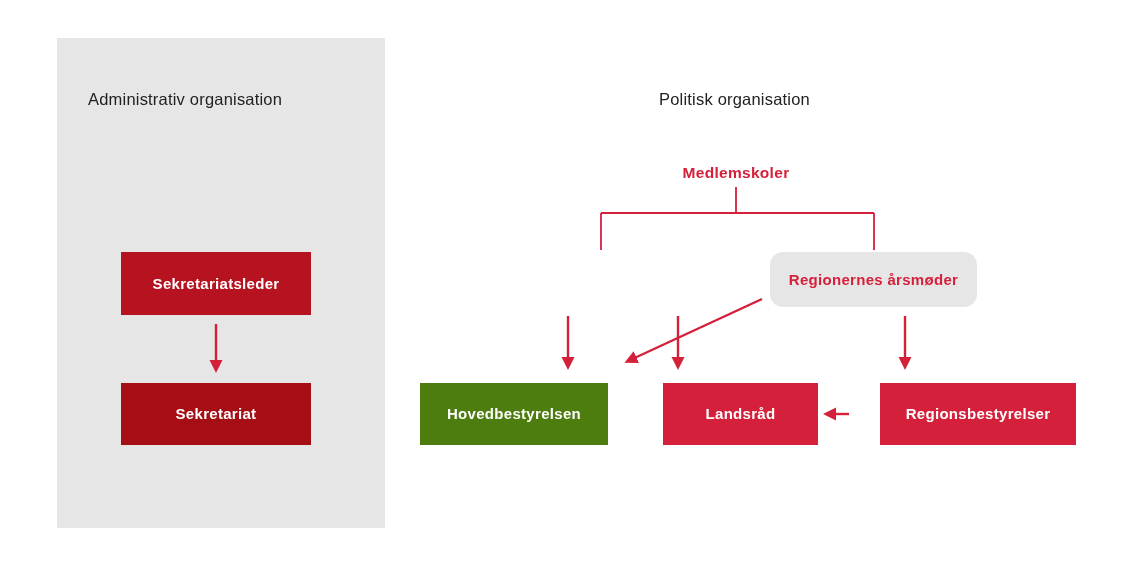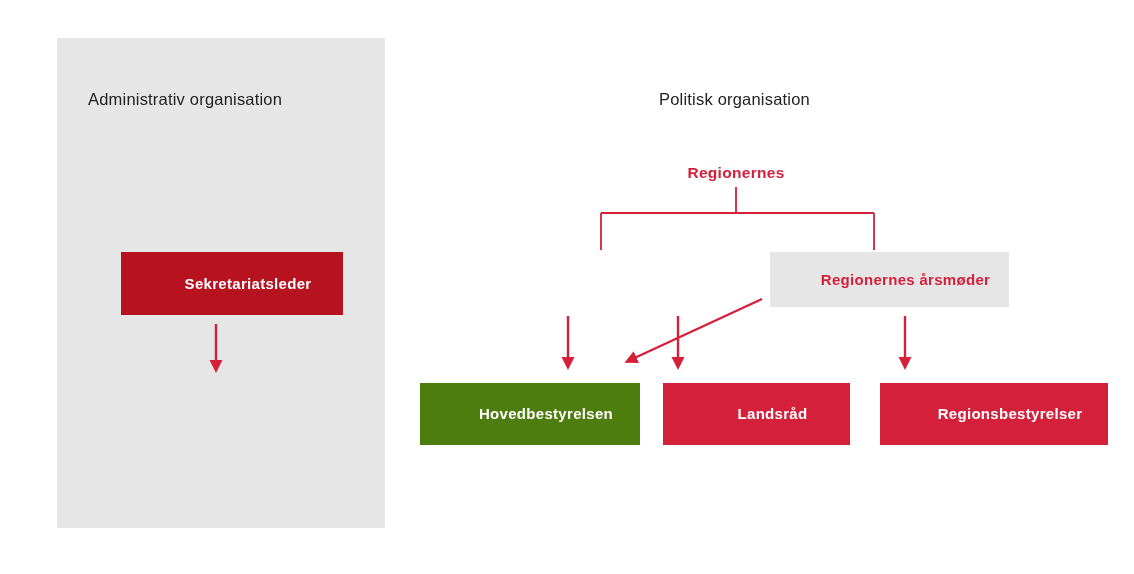--- a/index.html
+++ b/index.html
@@ -52,32 +52,31 @@
   .node {
     position: absolute;
     display: flex;
     align-items: center;
     justify-content: center;
     text-align: center;
     font-size: 15px;
     font-weight: 700;
     letter-spacing: 0.3px;
     line-height: 1.2;
-    padding-left: 32px;
   }
   .node-white-text { color: #ffffff; }
   .node-gray {
     background: #e7e6e6;
     color: #d5203b;
   }
 
   .node-sekretariatsleder  { left: 121px; top: 252px; width: 190px; height: 63px; background: #b6121f; }
   .node-sekretariat        { left: 121px; top: 383px; width: 190px; height: 62px; background: #a50e15; }
   .node-generalforsamling  { left: 513px; top: 252px; width: 187px; height: 55px; }
-  .node-aarsmoder          { left: 770px; top: 252px; width: 207px; height: 55px; }
+  .node-aarsmoder          { left: 770px; top: 252px; width: 207px; height: 55px; border-radius: 13px; }
   .node-hovedbestyrelsen   { left: 420px; top: 383px; width: 188px; height: 62px; background: #4d7c0f; }
   .node-landsraad          { left: 663px; top: 383px; width: 155px; height: 62px; background: #d5203b; }
   .node-regionsbestyrelser { left: 880px; top: 383px; width: 196px; height: 62px; background: #d5203b; }
 
   .connectors {
     position: absolute;
     left: 0;
     top: 0;
     width: 1134px;
     height: 574px;
@@ -88,21 +87,21 @@
 <body>
 
 <div class="canvas">
 
   <div class="panel"></div>
 
   <div class="section-title title-admin">Administrativ organisation</div>
 
   <div class="section-title title-politisk">Politisk organisation</div>
 
-  <div class="root-label">Regionernes</div>
+  <div class="root-label">Medlemskoler</div>
 
   <svg class="connectors" width="1134" height="574" viewBox="0 0 1134 574" xmlns="http://www.w3.org/2000/svg">
     <defs>
       <marker id="arrowhead" viewBox="0 0 10 10" refX="7" refY="5" markerWidth="5.5" markerHeight="5.5" orient="auto-start-reverse">
         <path d="M0 0 L10 5 L0 10 z" fill="#d5203b"></path>
       </marker>
     </defs>
 
     <path d="M736 187 L736 213 M601 213 L874 213 M601 213 L601 250 M874 213 L874 250" stroke="#d5203b" stroke-width="1.8" fill="none"></path>
 
@@ -114,20 +113,21 @@
 
     <line x1="762" y1="299" x2="628" y2="361" stroke="#d5203b" stroke-width="2.4" marker-end="url(#arrowhead)"></line>
 
     <line x1="905" y1="316" x2="905" y2="366" stroke="#d5203b" stroke-width="2.4" marker-end="url(#arrowhead)"></line>
 
     <line x1="849" y1="414" x2="827" y2="414" stroke="#d5203b" stroke-width="2.4" marker-end="url(#arrowhead)"></line>
   </svg>
 
   <div class="node node-white-text node-sekretariatsleder">Sekretariatsleder</div>
 
+  <div class="node node-white-text node-sekretariat">Sekretariat</div>
 
 
   <div class="node node-gray node-aarsmoder">Regionernes årsmøder</div>
 
   <div class="node node-white-text node-hovedbestyrelsen">Hovedbestyrelsen</div>
 
   <div class="node node-white-text node-landsraad">Landsråd</div>
 
   <div class="node node-white-text node-regionsbestyrelser">Regionsbestyrelser</div>
 

